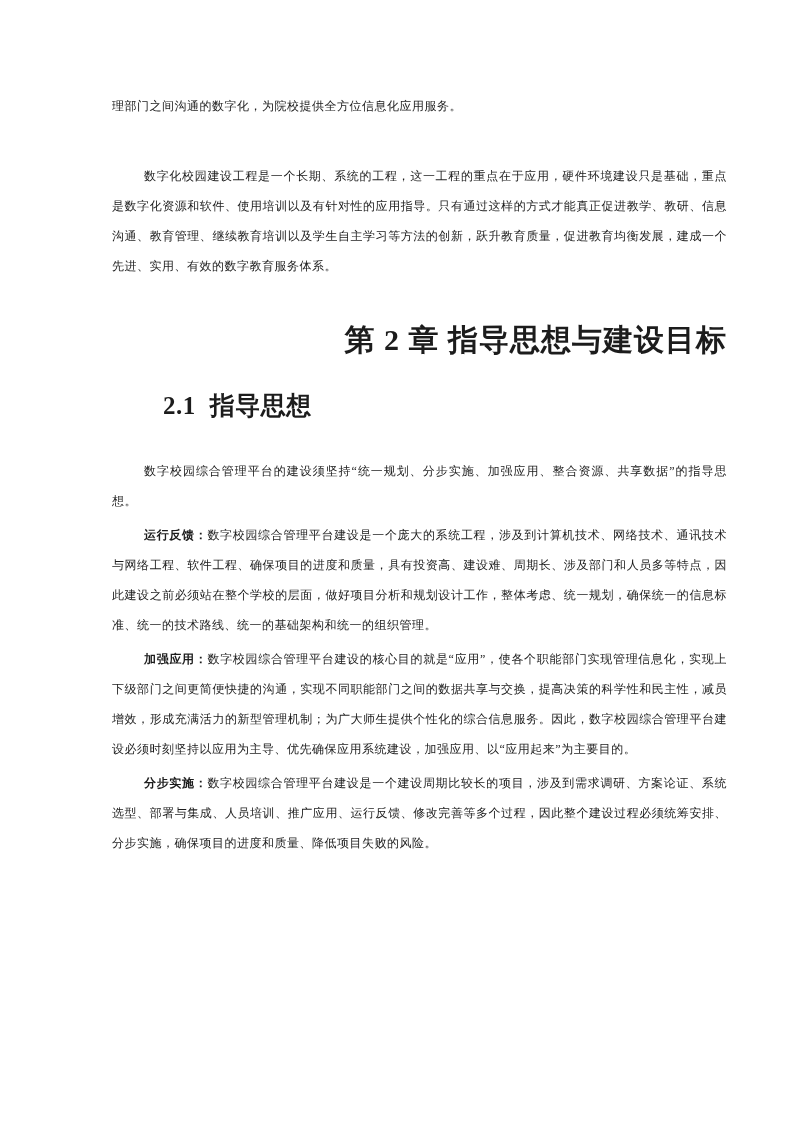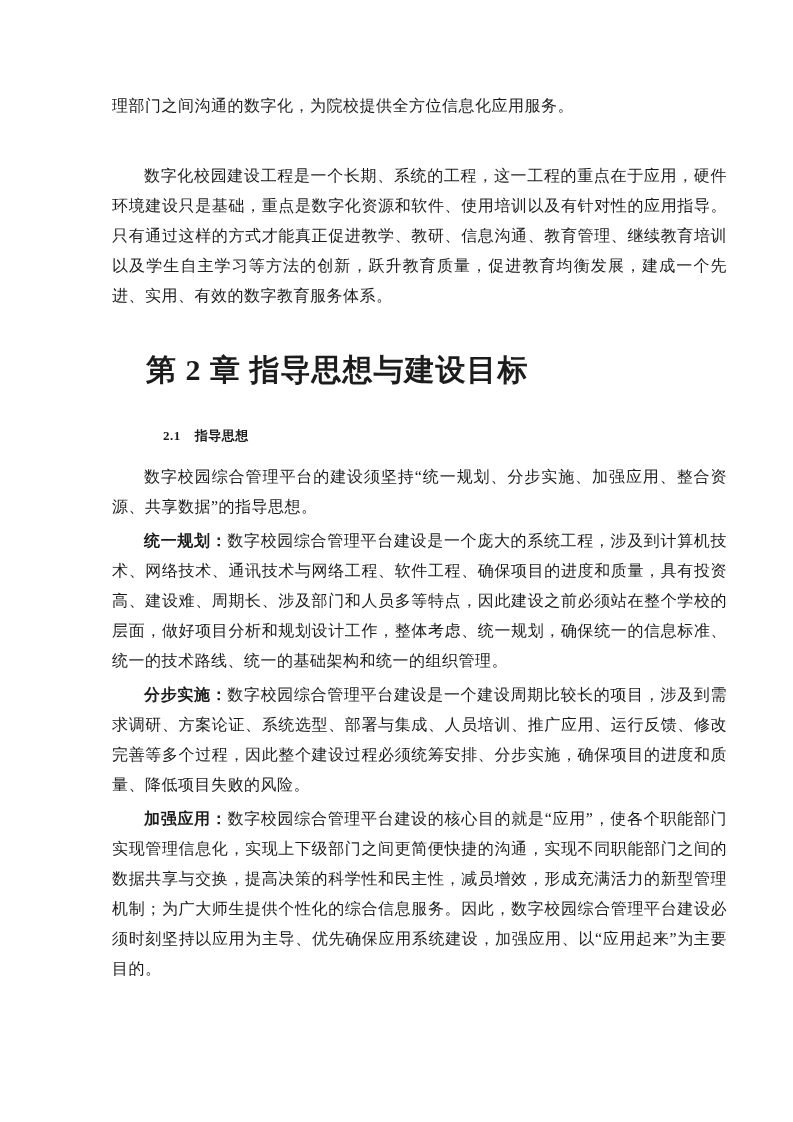--- a/index.html
+++ b/index.html
@@ -20,52 +20,52 @@
     height: 1122px;
     background: #ffffff;
     box-sizing: border-box;
     padding: 91px 66px 0 112px;
   }
   .content {
     width: 615px;
   }
   p.body-text {
     margin: 0;
-    font-size: 16px;
+    font-size: 12px;
     line-height: 30px;
     text-align: justify;
     letter-spacing: 0.5px;
   }
   p.indent {
     text-indent: 32px;
     margin-top: 40px;
   }
   p.principle {
     margin: 4px 0 0 0;
   }
   p.section-intro {
-    margin-top: 12px;
+    margin-top: 36px;
     font-family: Liberation Serif, serif;
   }
   .principle-label {
     font-weight: bold;
   }
   h1.chapter-heading {
     margin: 39px 0 0 0;
     font-size: 30px;
     line-height: 40px;
     font-weight: bold;
-    text-align: left;
+    text-align: right;
     text-indent: 34px;
     letter-spacing: 1px;
     white-space: nowrap;
   }
   h2.section-heading {
     margin: 32px 0 0 51px;
-    font-size: 13px;
+    font-size: 25px;
     line-height: 28px;
     font-weight: bold;
     letter-spacing: 0.5px;
   }
   h2 .section-number {
     font-family: "Liberation Serif", "DejaVu Serif", serif;
     font-weight: bold;
     margin-right: 14px;
   }
 </style>
@@ -80,21 +80,21 @@
     <p class="body-text indent">数字化校园建设工程是一个长期、系统的工程，这一工程的重点在于应用，硬件环境建设只是基础，重点是数字化资源和软件、使用培训以及有针对性的应用指导。只有通过这样的方式才能真正促进教学、教研、信息沟通、教育管理、继续教育培训以及学生自主学习等方法的创新，跃升教育质量，促进教育均衡发展，建成一个先进、实用、有效的数字教育服务体系。</p>
 
     <h1 class="chapter-heading">第 2 章 指导思想与建设目标</h1>
 
     <h2 class="section-heading">
       <span class="section-number">2.1</span><span>指导思想</span>
     </h2>
 
     <p class="body-text indent section-intro">数字校园综合管理平台的建设须坚持“统一规划、分步实施、加强应用、整合资源、共享数据”的指导思想。</p>
 
-    <p class="body-text indent principle"><span class="principle-label">统一规划：</span><span>数字校园综合管理平台建设是一个庞大的系统工程，涉及到计算机技术、网络技术、通讯技术与网络工程、软件工程、确保项目的进度和质量，具有投资高、建设难、周期长、涉及部门和人员多等特点，因此建设之前必须站在整个学校的层面，做好项目分析和规划设计工作，整体考虑、统一规划，确保统一的信息标准、统一的技术路线、统一的基础架构和统一的组织管理。</span></p>
+    <p class="body-text indent principle"><span class="principle-label">运行反馈：</span><span>数字校园综合管理平台建设是一个庞大的系统工程，涉及到计算机技术、网络技术、通讯技术与网络工程、软件工程、确保项目的进度和质量，具有投资高、建设难、周期长、涉及部门和人员多等特点，因此建设之前必须站在整个学校的层面，做好项目分析和规划设计工作，整体考虑、统一规划，确保统一的信息标准、统一的技术路线、统一的基础架构和统一的组织管理。</span></p>
+
+    <p class="body-text indent principle"><span class="principle-label">加强应用：</span><span>数字校园综合管理平台建设的核心目的就是“应用”，使各个职能部门实现管理信息化，实现上下级部门之间更简便快捷的沟通，实现不同职能部门之间的数据共享与交换，提高决策的科学性和民主性，减员增效，形成充满活力的新型管理机制；为广大师生提供个性化的综合信息服务。因此，数字校园综合管理平台建设必须时刻坚持以应用为主导、优先确保应用系统建设，加强应用、以“应用起来”为主要目的。</span></p>
 
     <p class="body-text indent principle"><span class="principle-label">分步实施：</span><span>数字校园综合管理平台建设是一个建设周期比较长的项目，涉及到需求调研、方案论证、系统选型、部署与集成、人员培训、推广应用、运行反馈、修改完善等多个过程，因此整个建设过程必须统筹安排、分步实施，确保项目的进度和质量、降低项目失败的风险。</span></p>
-
-    <p class="body-text indent principle"><span class="principle-label">加强应用：</span><span>数字校园综合管理平台建设的核心目的就是“应用”，使各个职能部门实现管理信息化，实现上下级部门之间更简便快捷的沟通，实现不同职能部门之间的数据共享与交换，提高决策的科学性和民主性，减员增效，形成充满活力的新型管理机制；为广大师生提供个性化的综合信息服务。因此，数字校园综合管理平台建设必须时刻坚持以应用为主导、优先确保应用系统建设，加强应用、以“应用起来”为主要目的。</span></p>
 
 
   </div>
 </div>
 
 </body></html>

